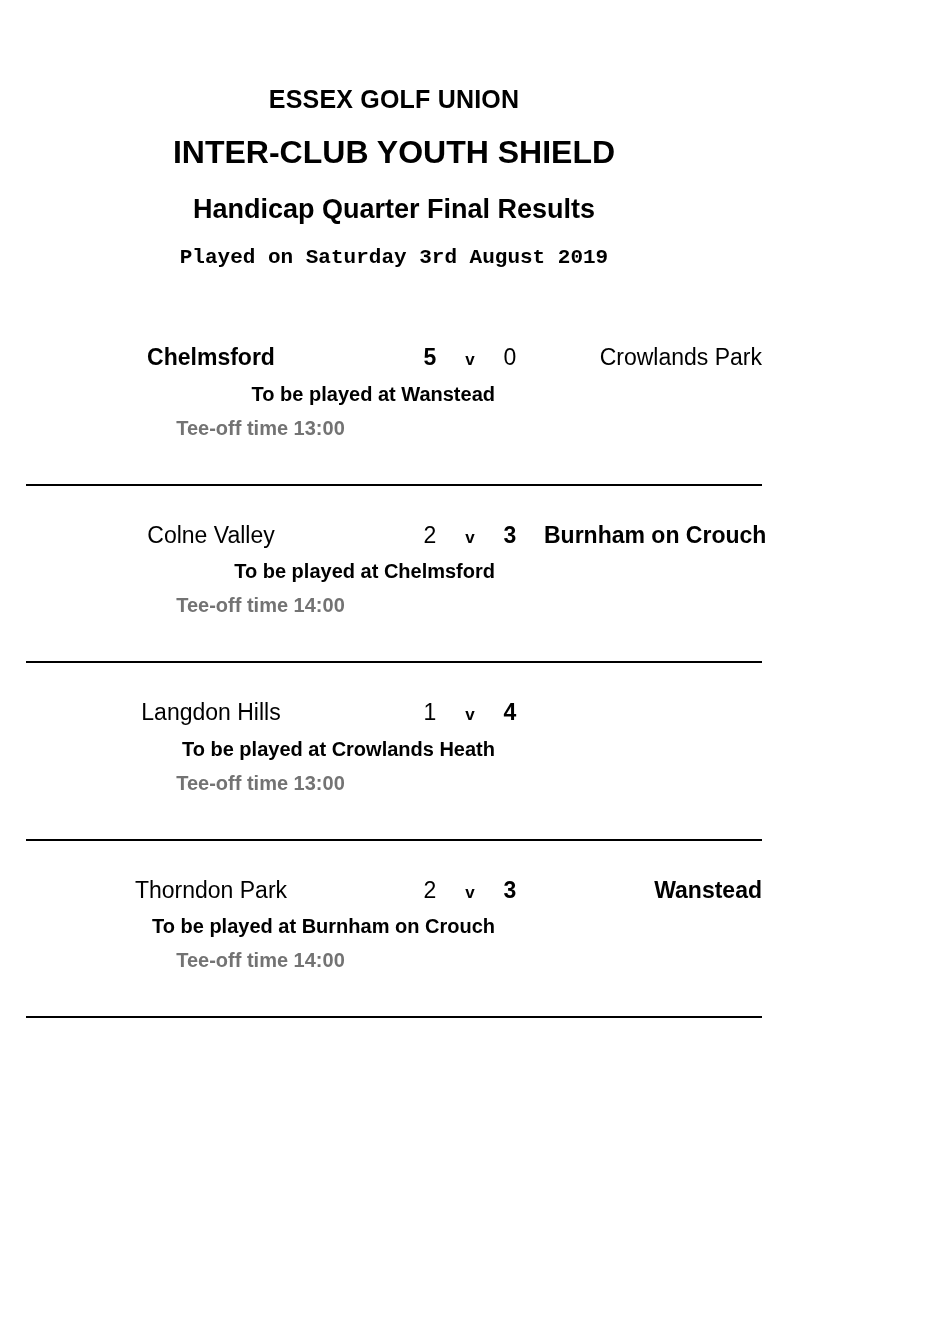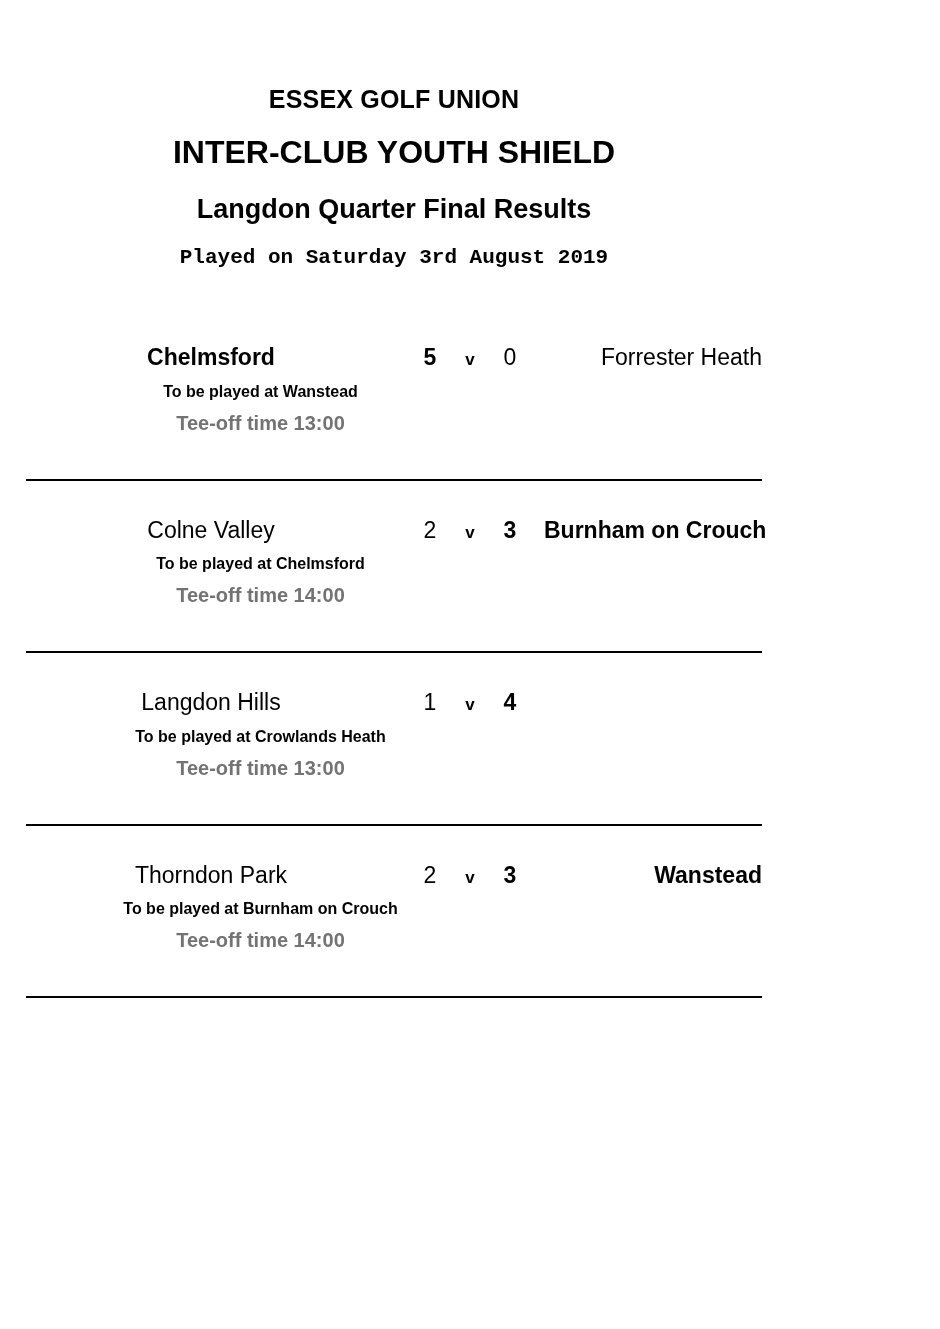--- a/index.html
+++ b/index.html
@@ -97,22 +97,22 @@
     font-size: 17px;
     font-weight: bold;
   }
   .winner {
     font-weight: bold;
   }
   .loser {
     font-weight: normal;
   }
   .venue {
-    text-align: center;
-    font-size: 16px;
+    text-align: right;
+    font-size: 20px;
     font-weight: bold;
     margin-top: 11px;
     padding-right: 267px;
   }
   .tee-off {
     text-align: center;
     font-size: 20px;
     font-weight: bold;
     color: #737373;
     margin-top: 11px;
@@ -128,35 +128,35 @@
   .gap-after-rule { height: 36px; }
 </style>
 </head>
 <body>
 
 <div class="page">
 
   <div class="header">
     <div class="org-name">ESSEX GOLF UNION</div>
     <div class="doc-title">INTER-CLUB YOUTH SHIELD</div>
-    <div class="subtitle">Langdon Quarter Final Results</div>
+    <div class="subtitle">Handicap Quarter Final Results</div>
     <div class="played-on">Played on Saturday 3rd August 2019</div>
   </div>
 
   <div class="matches">
 
     <div class="match">
       <div class="match-row">
         <div class="team home winner">Chelmsford</div>
         <div class="score-block">
           <div class="score winner">5</div>
           <div class="vee">v</div>
           <div class="score loser">0</div>
         </div>
-        <div class="team away loser">Forrester Heath</div>
+        <div class="team away loser">Crowlands Park</div>
       </div>
       <div class="venue">To be played at Wanstead</div>
       <div class="tee-off">Tee-off time 13:00</div>
     </div>
     <div class="gap-before-rule"></div>
     <hr class="divider">
     <div class="gap-after-rule"></div>
 
     <div class="match">
       <div class="match-row">

